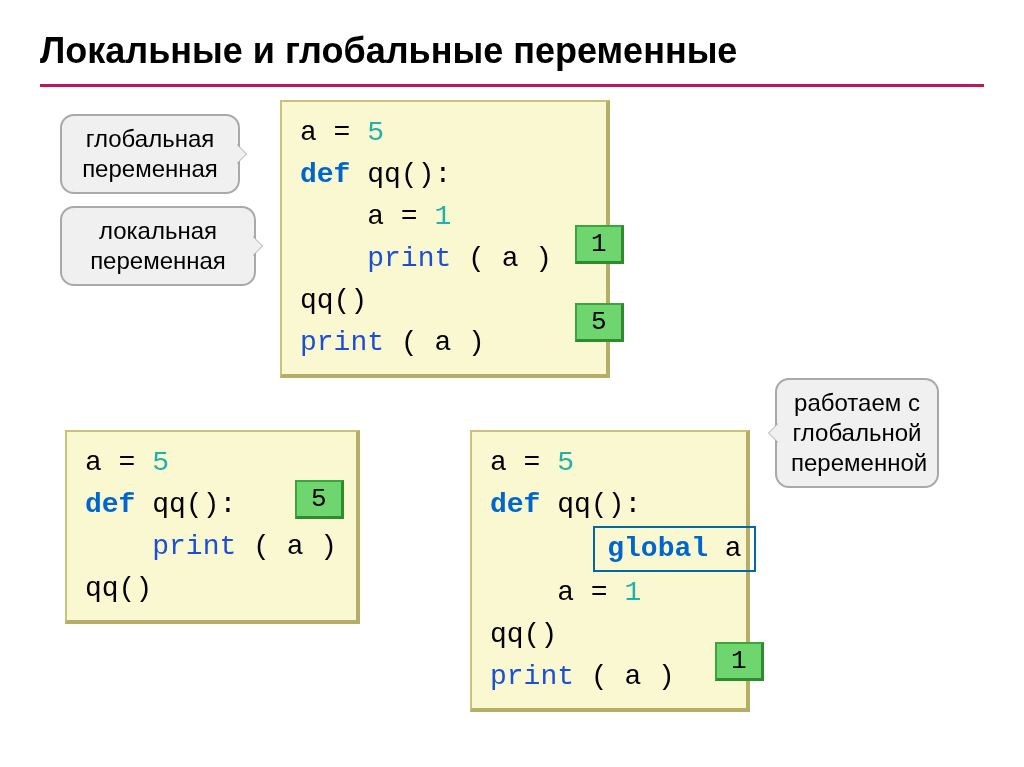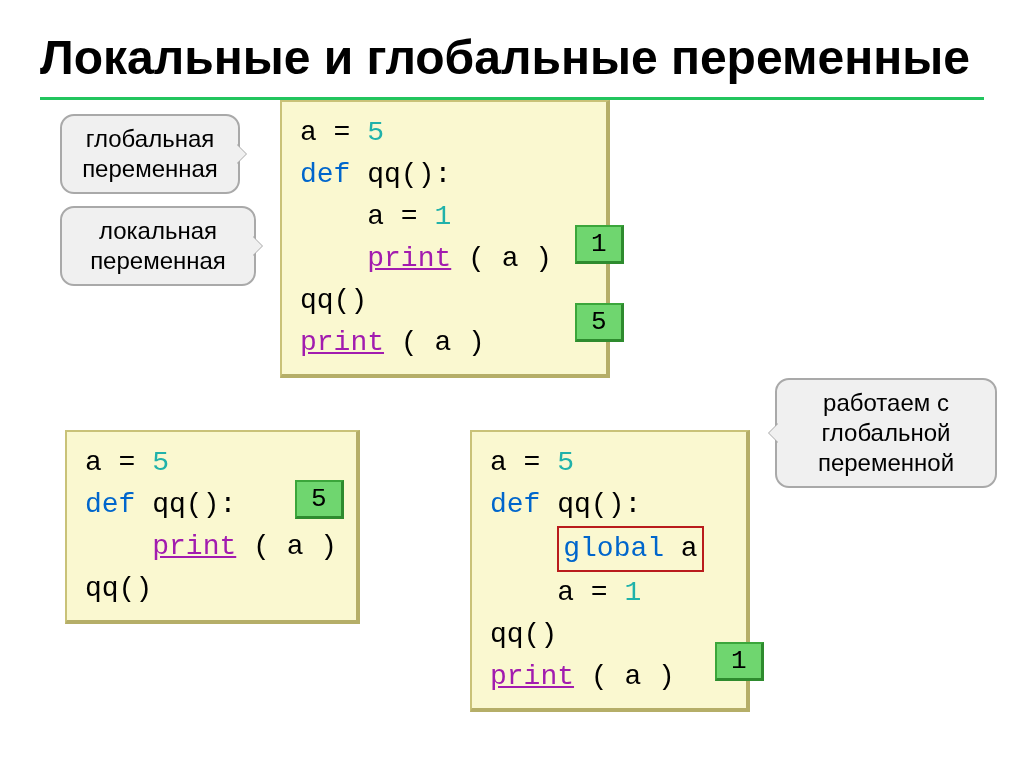--- a/index.html
+++ b/index.html
@@ -5,46 +5,47 @@
     * { margin: 0; padding: 0; box-sizing: border-box; }
     body {
       width: 1024px;
       height: 767px;
       font-family: Arial, Helvetica, sans-serif;
       background: #fff;
       position: relative;
       padding: 30px 40px;
     }
     h1 {
-      font-size: 48px;
+      font-size: 36px;
       font-weight: bold;
       color: #000;
-      border-bottom: 3px solid #22c55e;
+      border-bottom: 3px solid #be185d;
       padding-bottom: 12px;
       margin-bottom: 30px;
     }
     .code-box {
       position: absolute;
       background: #faf8d0;
       border: 2px solid #c9c278;
       border-bottom: 4px solid #b5ae68;
       border-right: 4px solid #b5ae68;
       padding: 10px 18px;
       font-family: "Courier New", monospace;
       font-size: 28px;
       line-height: 1.5;
     }
     .code-line { white-space: pre; }
-    .kw { color: #0066cc; font-weight: normal; }
+    .kw { color: #0066cc; font-weight: bold; }
     .num { color: #20b2aa; }
-    .pink { color: #a21caf; text-decoration: underline; }
+    .pink { color: #1d4ed8; }
     .boxed {
-      border: 2px solid #b91c1c;
-      padding: 0 4px;
+      border: 2px solid #0369a1;
+      padding: 0 12px;
       display: inline-block;
+      margin-left: 36px;
     }
     .callout {
       position: absolute;
       background: #f0f0f0;
       border: 2px solid #a9a9a9;
       border-radius: 14px;
       padding: 8px 14px;
       font-size: 24px;
       text-align: center;
       line-height: 1.25;
@@ -116,17 +117,17 @@
 
 <div class="code-box" style="left:470px; top:430px; width:280px;">
   <div class="code-line"><span>a</span><span> = </span><span class="num">5</span></div>
   <div class="code-line"><span class="kw">def</span><span> qq():</span></div>
   <div class="code-line"><span>    </span><span class="boxed"><span class="kw">global</span><span> a</span></span></div>
   <div class="code-line"><span>    a</span><span> = </span><span class="num">1</span></div>
   <div class="code-line"><span>qq()</span></div>
   <div class="code-line"><span class="pink">print</span><span> ( a )</span></div>
 </div>
 
-<div class="callout callout-tail-left" style="left:775px; top:378px; width:222px; white-space:pre-line;">работаем с
+<div class="callout callout-tail-left" style="left:775px; top:378px; width:164px; white-space:pre-line;">работаем с
 глобальной
 переменной</div>
 
 <div class="result-badge" style="left:715px; top:642px;">1</div>
 
 </body></html>

